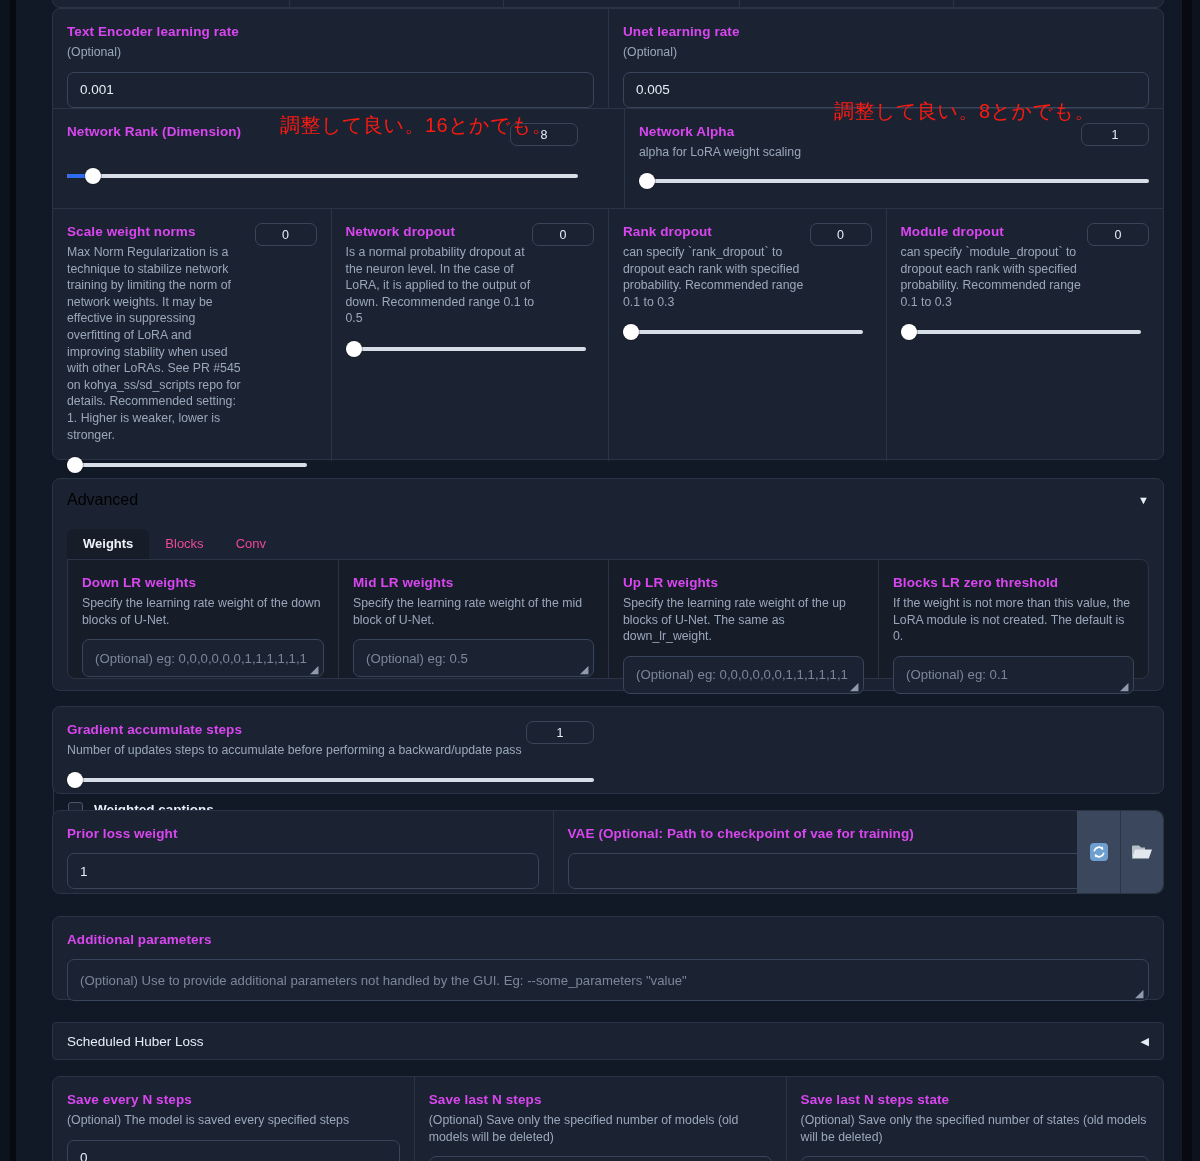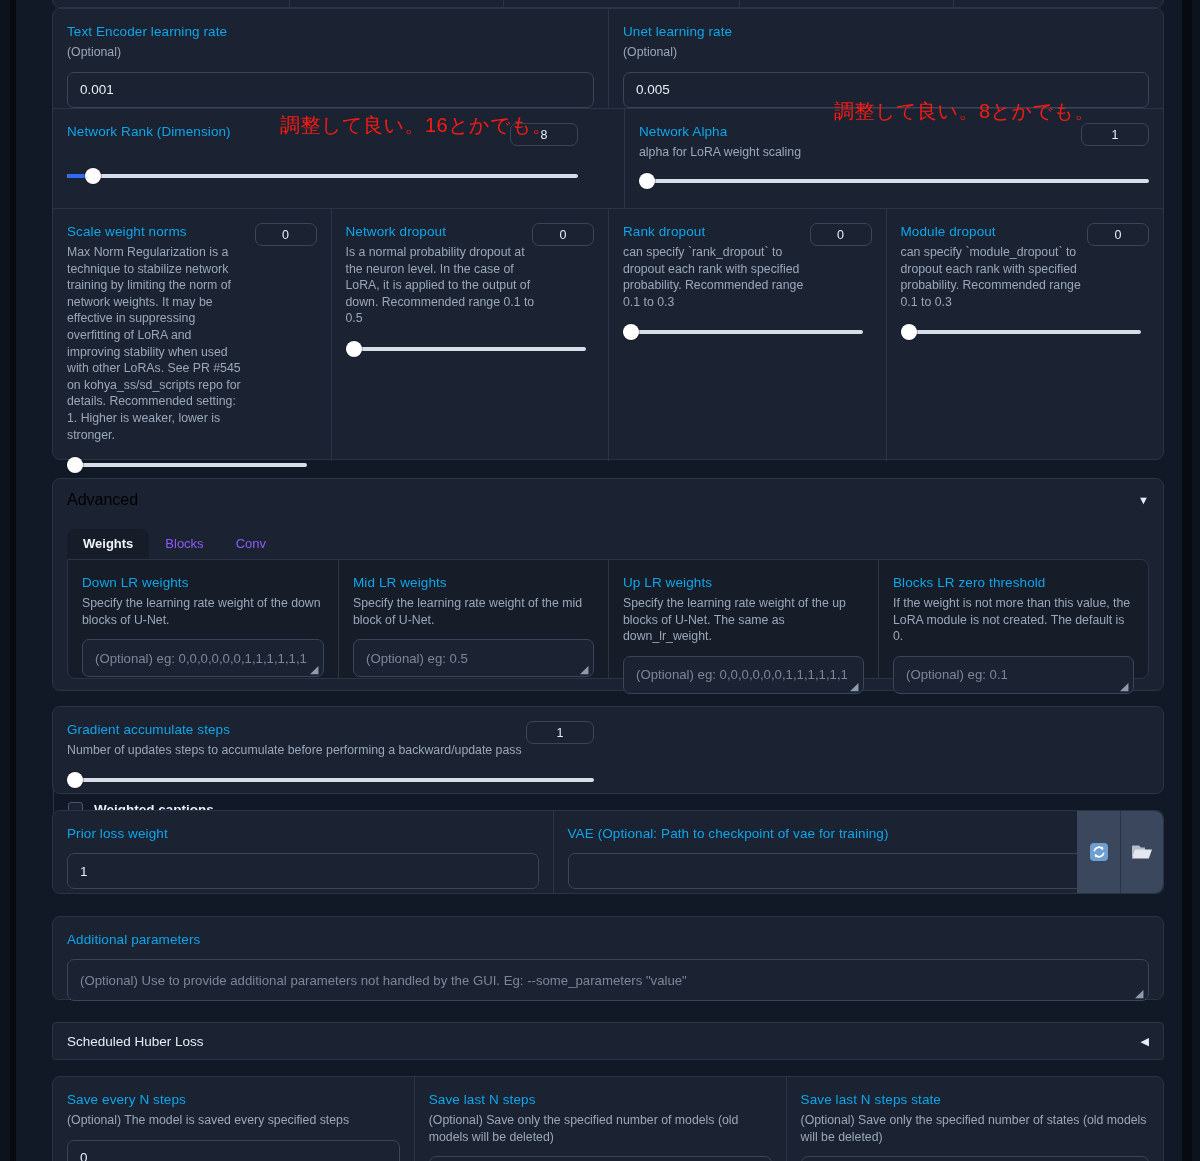--- a/index.html
+++ b/index.html
@@ -27,21 +27,21 @@
     border: 1px solid #2a3446;
     border-radius: 8px;
   }
 
   .row { display:flex; }
 
   .cell { padding: 14px 14px 12px 14px; position:relative; }
   .cell + .cell { border-left: 1px solid #2a3446; }
 
   .lbl {
-    color: #0ea5e9; font-size: 13.5px; font-weight: 400;
+    color: #d946ef; font-size: 13.5px; font-weight: 700;
     letter-spacing: .1px; line-height: 17px;
   }
   .desc {
     color: #9aa7ba; font-size: 12.3px; line-height: 16.6px;
     margin-top: 4px; font-weight: 400;
   }
 
   .textbox {
     margin-top: 11px;
     background: #1b2332;
@@ -102,21 +102,21 @@
     background:#1b2332; border:1px solid #2a3446; border-radius:4px;
     height:38px; display:flex; align-items:center; padding:4px 14px;
     position:relative;
   }
   .accordion .title { color:#e6edf6; font-size:13.5px; font-weight:500; }
   .acc-arrow { position:absolute; right:14px; color:#e6edf6; font-size:11px; }
 
   
   .tabs { display:flex; gap:0; padding-left:14px; margin-top:8px; }
   .tab {
-    padding: 7px 16px 8px 16px; font-size:13px; color:#8b5cf6;
+    padding: 7px 16px 8px 16px; font-size:13px; color:#ec4899;
     border-radius:7px 7px 0 0; background:transparent;
   }
   .tab.active { background:#161d29; color:#eef3fa; font-weight:600; }
 
   .tabpanel {
     margin: 0 14px 14px 14px;
     background:#161d29;
     border:1px solid #2a3446;
     border-radius: 0 8px 8px 8px;
   }

